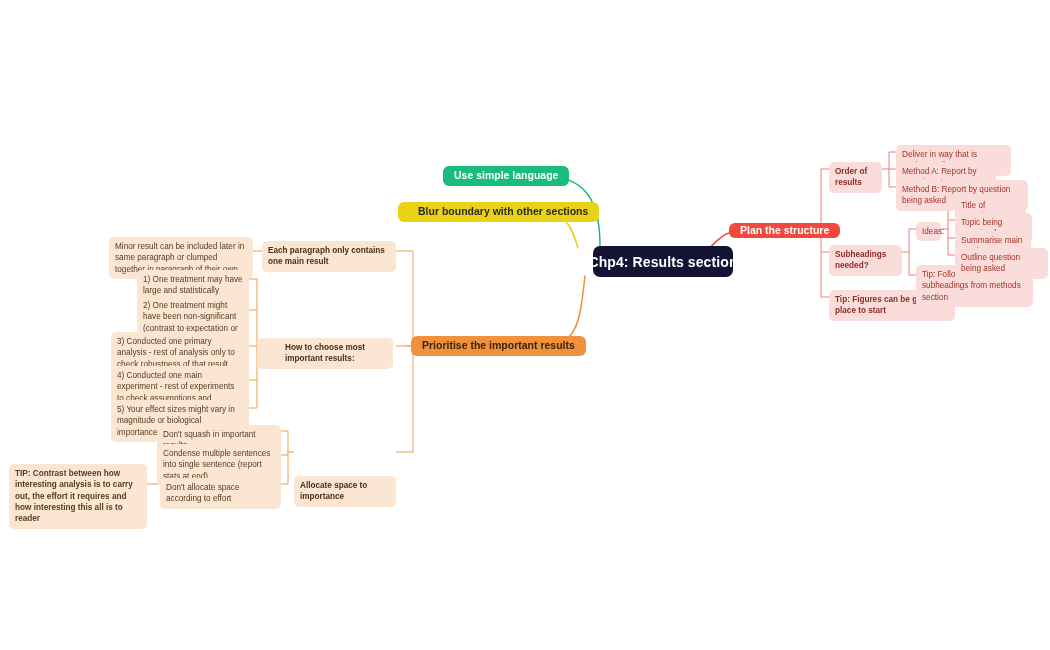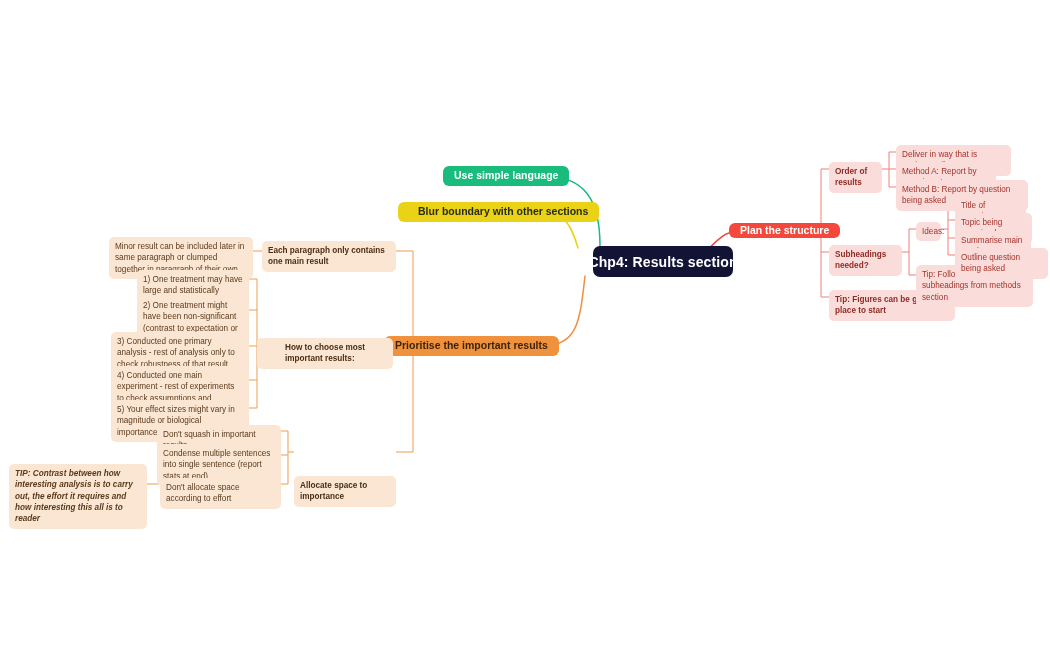--- a/index.html
+++ b/index.html
@@ -31,21 +31,21 @@
   .l1.yellow{background:#ead217;color:#2b2b1a;padding-left:20px;}
   .l1.orange{background:#f0913d;color:#3c2408;}
   .l1.red{background:#f4483c;color:#ffffff;}
 
   
   .n-or{
     background:#fbe6d4;color:#5a3a1c;border-radius:5px;
     font-size:8.2px;line-height:1.38;padding:4px 6px;
   }
   .n-or.bold{font-weight:700;color:#4a2d12;}
-  .n-or.tip{font-weight:700;font-style:italic;}
+  .n-or.tip{font-weight:700;}
 
   
   .n-rd{
     background:#fadcda;color:#a4342c;border-radius:5px;
     font-size:8.2px;line-height:1.38;padding:4px 6px;
   }
   .n-rd.bold{font-weight:700;color:#8e2b23;}
 </style>
 </head>
 <body>
@@ -125,21 +125,21 @@
   </div>
 
   <div class="node l1 green" style="left:443px;top:166px;height:20px;">
     <span>Use simple language</span>
   </div>
 
   <div class="node l1 yellow" style="left:398px;top:202px;height:20px;">
     <span>Blur boundary with other sections</span>
   </div>
 
-  <div class="node l1 orange" style="left:384px;top:336px;height:20px;">
+  <div class="node l1 orange" style="left:411px;top:336px;height:20px;">
     <span>Prioritise the important results</span>
   </div>
 
   <div class="node l1 red" style="left:729px;top:223px;height:15px;">
     <span>Plan the structure</span>
   </div>
 
   <div class="node n-or bold" style="left:262px;top:241px;width:134px;">
     <span>Each paragraph only contains one main result</span>
   </div>

